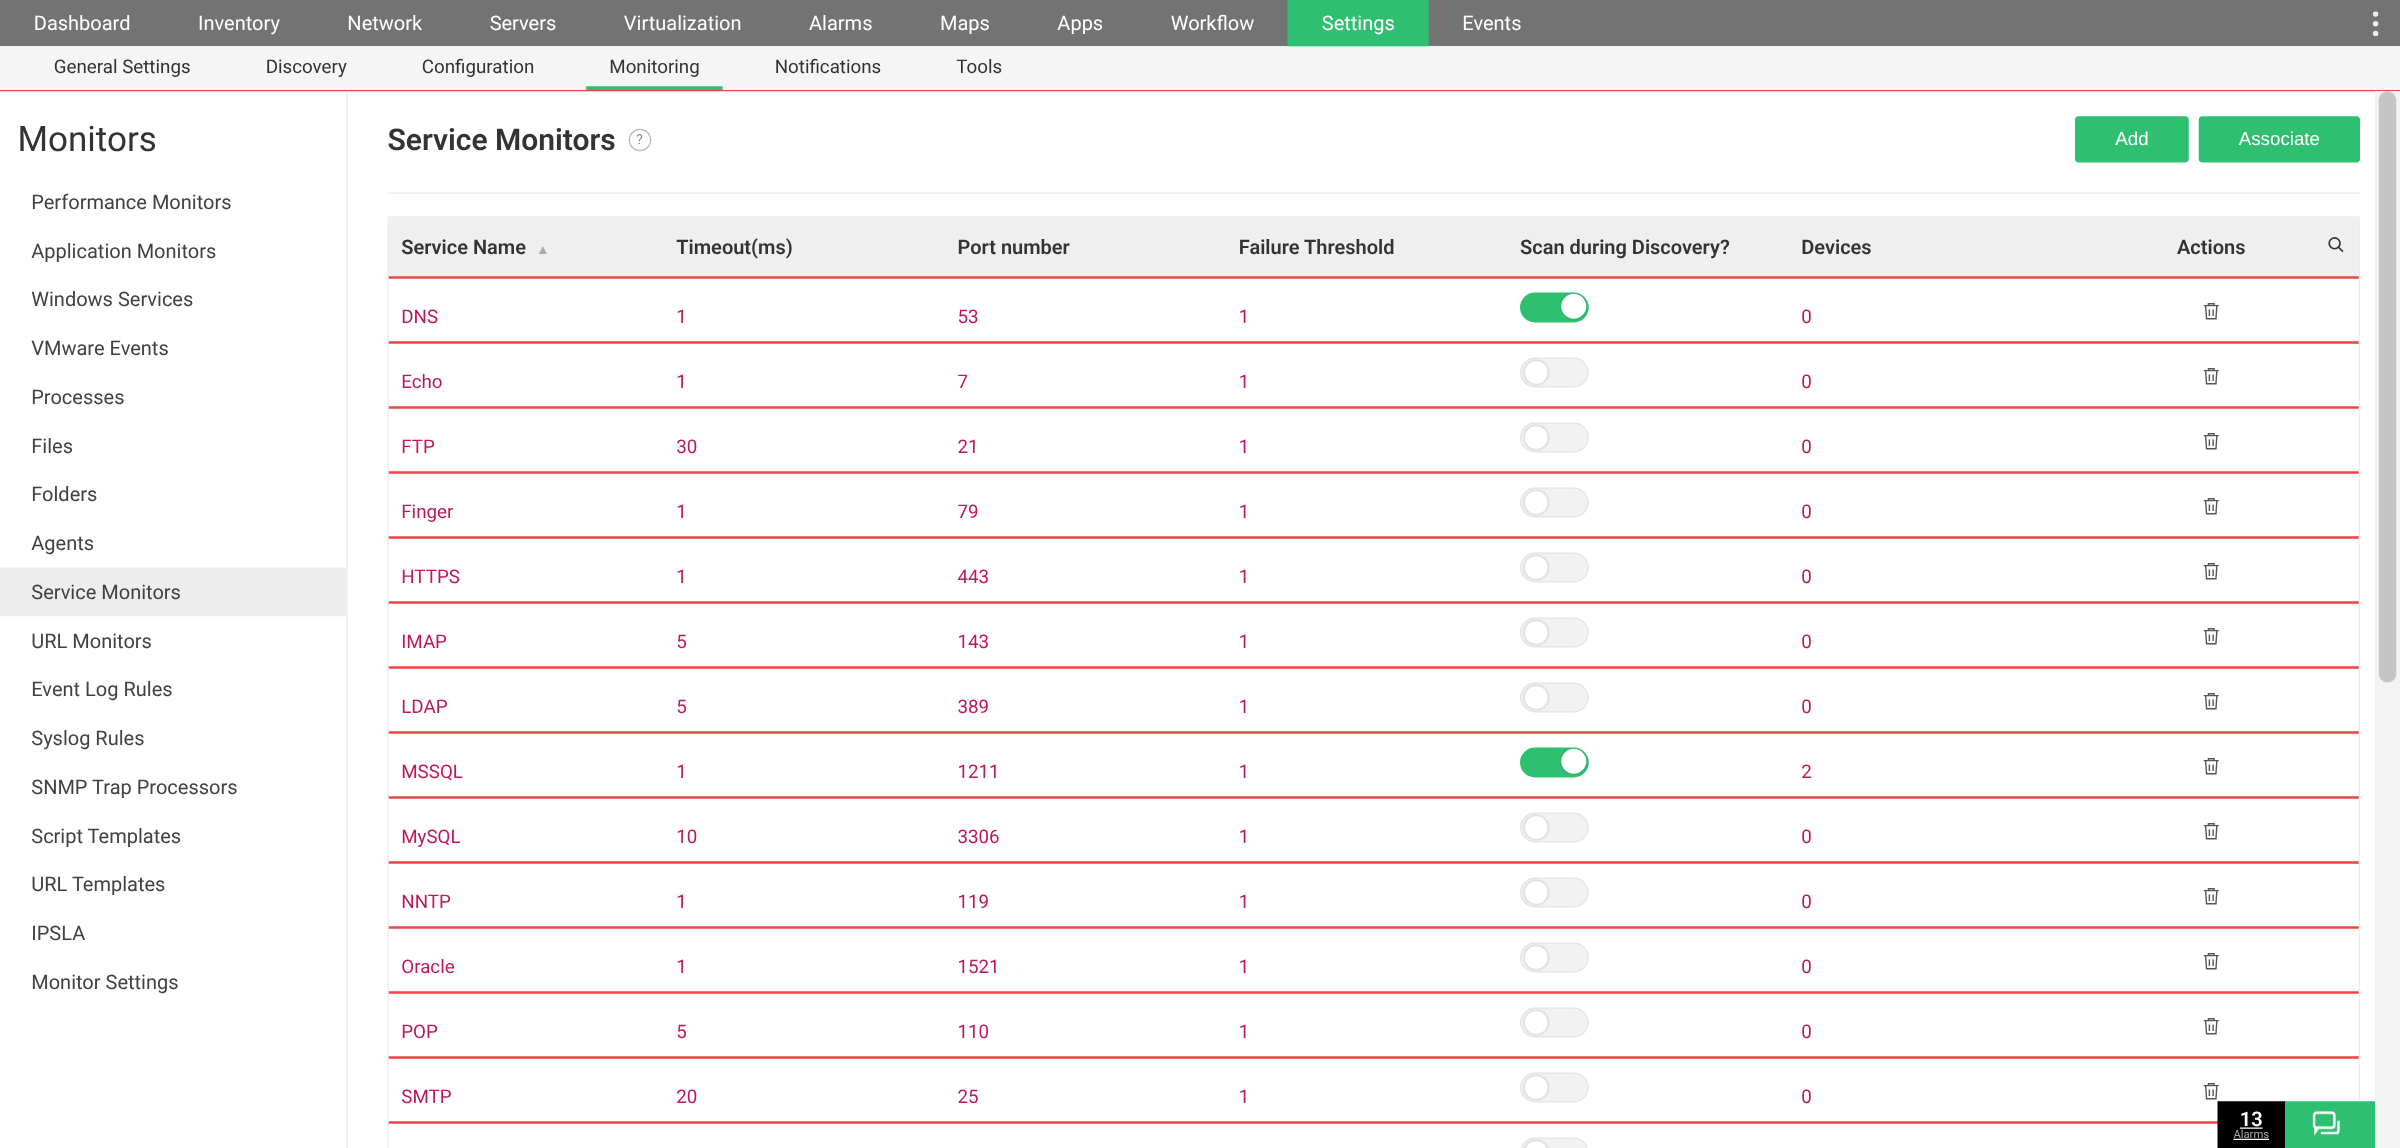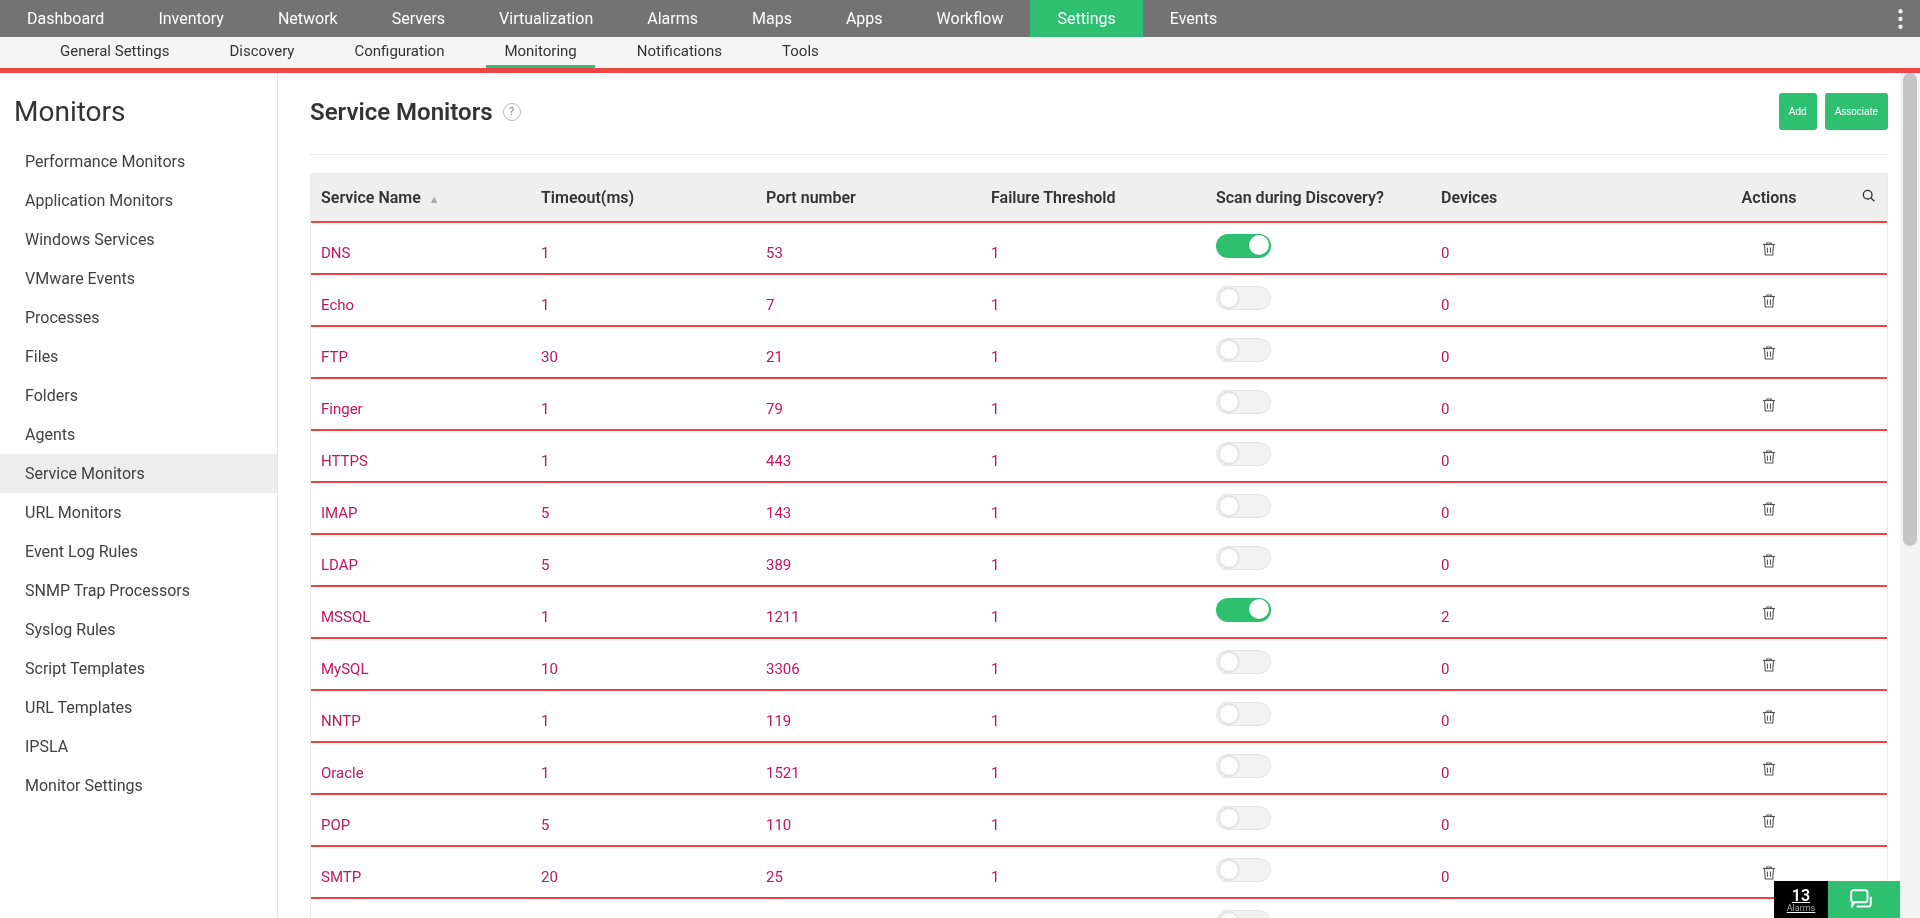--- a/index.html
+++ b/index.html
@@ -7,37 +7,37 @@
 
 
 .primary-nav { background: #737373; color: #fff; display: flex; align-items: stretch; height: 37px; width: 100%; }
 .primary-nav .nav-item { padding: 0 27px; display: flex; align-items: center; font-size: 16px; color: #fff; cursor: pointer; }
 .primary-nav .nav-item.active { background: #2fbf71; }
 .primary-nav .spacer { flex: 1; }
 .primary-nav .kebab { width: 40px; display: flex; align-items: center; justify-content: center; cursor: pointer; }
 .primary-nav .kebab svg { fill: #eee; }
 
 
-.secondary-nav { background: #f5f5f5; border-bottom: 5px solid #ef4444; height: 36px; display: flex; align-items: stretch; padding-left: 30px; }
+.secondary-nav { background: #f5f5f5; border-bottom: 1px solid #ef4444; height: 36px; display: flex; align-items: stretch; padding-left: 13px; }
 .secondary-nav .nav-item { padding: 0 18px; margin: 0 12px; display: flex; align-items: center; font-size: 15px; color: #333; cursor: pointer; border-bottom: 3px solid transparent; }
 .secondary-nav .nav-item.active { border-bottom-color: #2fbf71; }
 
 
 .layout { display: flex; width: 100%; }
 .sidebar { width: 278px; min-width:278px; border-right: 1px solid #e5e5e5; padding-top: 22px; }
 .sidebar-title { font-size: 28px; font-weight: 400; padding: 0 14px 14px; }
 .sidebar-item { padding: 10px 25px; font-size: 16px; color: #414141; cursor: pointer; }
 .sidebar-item.active { background: #ededed; }
 .main { flex: 1; padding: 20px 32px 0 32px; }
 
 .page-header { display: flex; align-items: center; border-bottom: 1px solid #e9e9e9; padding-bottom: 24px; margin-bottom: 18px; }
 .page-title { font-size: 24px; font-weight: 600; color: #333; margin-right: 10px; }
 .help-badge { width:18px; height:18px; border:1px solid #bbb; color:#888; border-radius:50%; font-size:11px; display:inline-flex; align-items:center; justify-content:center; }
 .page-header .spacer { flex:1; }
-.btn { background:#2fbf71; color:#fff; border:none; border-radius:3px; padding: 0 10px; height: 37px; font-size:10px; margin-left: 8px; cursor:pointer; display: inline-flex; align-items: center; justify-content: center; }
+.btn { background:#2fbf71; color:#fff; border:none; border-radius:3px; padding: 0 32px; height: 37px; font-size:15px; margin-left: 8px; cursor:pointer; display: inline-flex; align-items: center; justify-content: center; }
 
 
 .table { width:100%; border:1px solid #eaeaea; border-radius:2px; }
 .thead { display:flex; background:#efefef; padding: 14px 0; font-size:16px; font-weight:600; color:#333; align-items:flex-end; }
 .tr { display:flex; align-items:flex-end; border-top:2px solid #ef4444; padding: 11px 0; font-size:15px; color:#be185d; }
 .cell-name    { padding-left: 10px; width: 230px; }
 .cell-timeout { width: 225px; }
 .cell-port    { width: 225px; }
 .cell-thresh  { width: 225px; }
 .cell-scan    { width: 225px; }
@@ -107,22 +107,22 @@
         <div class="sidebar-item">Application Monitors</div>
         <div class="sidebar-item">Windows Services</div>
         <div class="sidebar-item">VMware Events</div>
         <div class="sidebar-item">Processes</div>
         <div class="sidebar-item">Files</div>
         <div class="sidebar-item">Folders</div>
         <div class="sidebar-item">Agents</div>
         <div class="sidebar-item active">Service Monitors</div>
         <div class="sidebar-item">URL Monitors</div>
         <div class="sidebar-item">Event Log Rules</div>
+        <div class="sidebar-item">Syslog Rules</div>
         <div class="sidebar-item">SNMP Trap Processors</div>
-        <div class="sidebar-item">Syslog Rules</div>
         <div class="sidebar-item">Script Templates</div>
         <div class="sidebar-item">URL Templates</div>
         <div class="sidebar-item">IPSLA</div>
         <div class="sidebar-item">Monitor Settings</div>
       </div>
   </div>
 
   <div class="main">
     <div class="page-header">
       <div class="page-title">Service Monitors</div>

